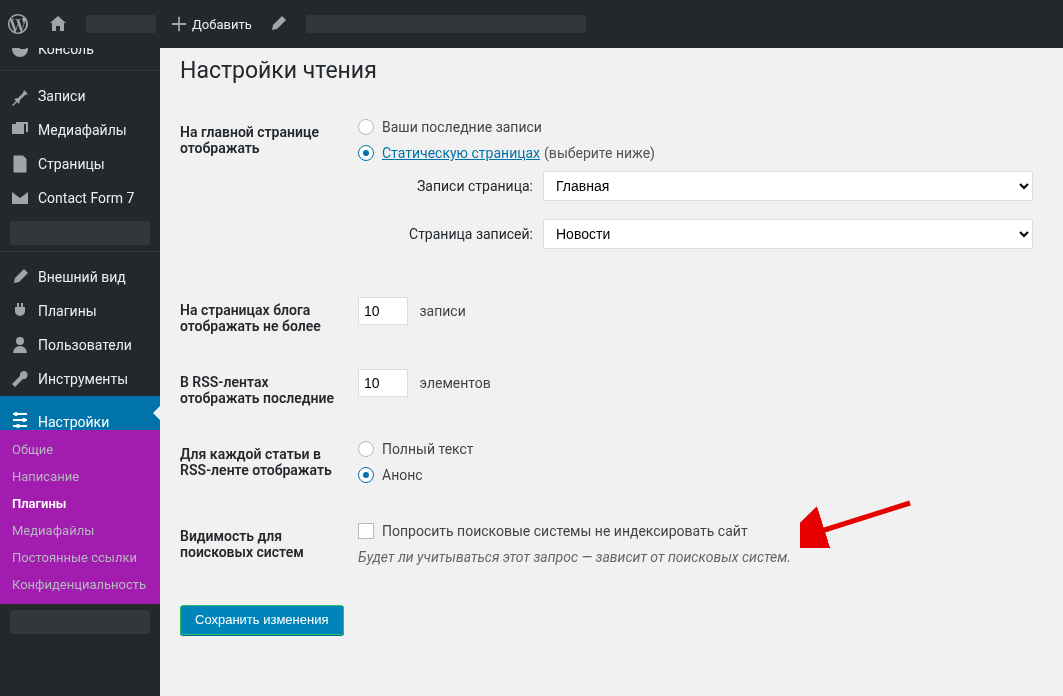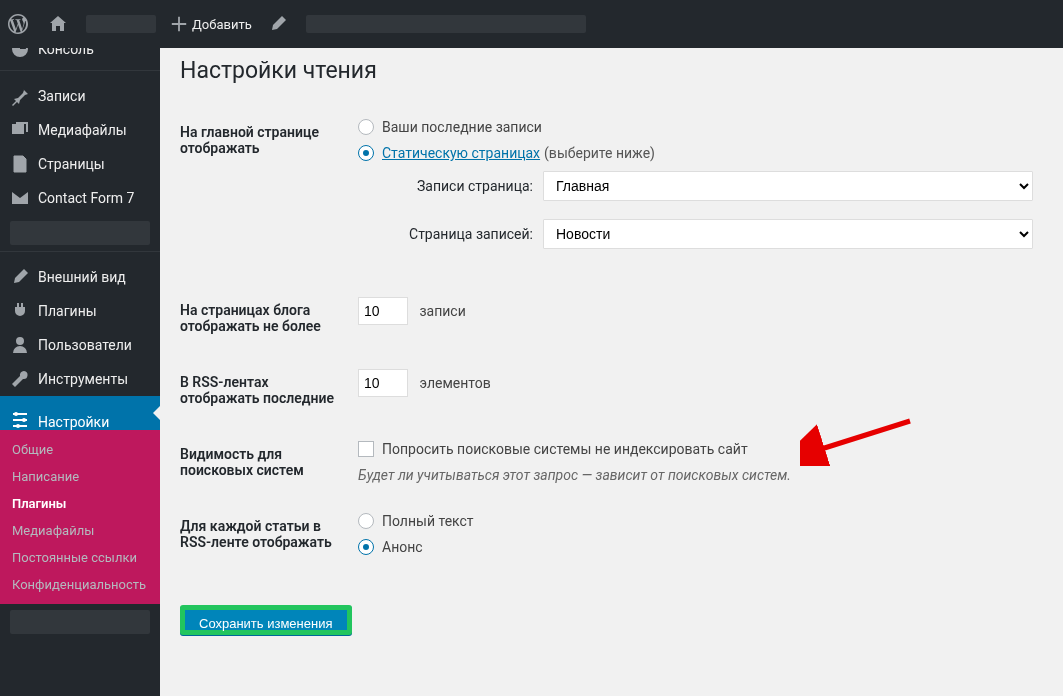--- a/index.html
+++ b/index.html
@@ -64,21 +64,21 @@
 .menu-item.current { background: #0073aa; color: #fff; position: relative; align-items: flex-end; }
 .menu-item.current svg { fill: #fff; }
 .menu-item.current::after {
   content: "";
   position: absolute;
   right: -1px; top: 50%;
   transform: translateY(-50%);
   border: 8px solid transparent;
   border-right-color: #f1f1f1;
 }
-.submenu { background: #be185d; padding: 6px 0; }
+.submenu { background: #a21caf; padding: 6px 0; }
 .sub-item {
   display: block;
   padding: 6px 12px;
   color: #b4b9be;
   font-size: 13px;
   cursor: pointer;
 }
 .sub-item.current { color: #fff; font-weight: 600; }
 .menu-redact {
   background: #32373c;
@@ -140,21 +140,21 @@
 input.small-text {
   width: 50px; height: 28px; padding: 3px 5px; font-size: 14px;
   border: 1px solid #ddd; background: #fff;
 }
 .check-box {
   width: 16px; height: 16px; border: 1px solid #b4b9be; background: #fff;
   margin-right: 8px; cursor: pointer;
 }
 .desc { color: #666; font-style: italic; margin-top: 6px; font-size: 14px; }
 .button-primary {
-  background: #0085ba; border: 5px solid #22c55e; color: #fff;
+  background: #0085ba; border: 1px solid #22c55e; color: #fff;
   padding: 0 14px; height: 30px; line-height: 28px; border-radius: 3px;
   font-size: 13px; cursor: pointer; display: inline-block;
   box-shadow: 0 1px 0 #006799;
 }
 
 
 .red-arrow {
   position: absolute;
   pointer-events: none;
 }
@@ -309,51 +309,51 @@
     </tr>
 
     <tr>
       <th>В RSS-лентах отображать последние</th>
       <td>
         <input class="small-text" value="10" style="">
         <span style="margin-left:8px">элементов</span>
       </td>
     </tr>
 
+    <tr>
+      <th>Для каждой статьи в RSS-ленте отображать</th>
+      <td>
+        <div class="radio-row">
+          <span class="radio-circle"></span>
+          <span>Полный текст</span>
+        </div>
+        <div class="radio-row">
+          <span class="radio-circle checked"></span>
+          <span>Анонс</span>
+        </div>
+      </td>
+    </tr>
+
     <tr style="position:relative">
       <th>Видимость для поисковых систем</th>
       <td>
         <div class="check-row">
           <span class="check-box"></span>
           <span>Попросить поисковые системы не индексировать сайт</span>
         </div>
         <div class="desc">Будет ли учитываться этот запрос — зависит от поисковых систем.</div>
         <svg class="red-arrow" width="120" height="50" style="left:620px;top:-10px">
           <defs>
                 <marker id="ah" markerWidth="10" markerHeight="10" refX="2" refY="5" orient="auto">
                   <path d="M0,0 L10,5 L0,10 z" fill="#e60000"></path>
                 </marker>
               </defs>
           <line x1="110" y1="5" x2="15" y2="35" stroke="#e60000" stroke-width="5" marker-end="url(#ah)"></line>
         </svg>
       </td>
     </tr>
-
-    <tr>
-      <th>Для каждой статьи в RSS-ленте отображать</th>
-      <td>
-        <div class="radio-row">
-          <span class="radio-circle"></span>
-          <span>Полный текст</span>
-        </div>
-        <div class="radio-row">
-          <span class="radio-circle checked"></span>
-          <span>Анонс</span>
-        </div>
-      </td>
-    </tr>
   </tbody>
     </table>
 
   <p style="margin-top:25px">
     <button class="button-primary">Сохранить изменения</button>
   </p>
 </div>
 
 </body></html>

